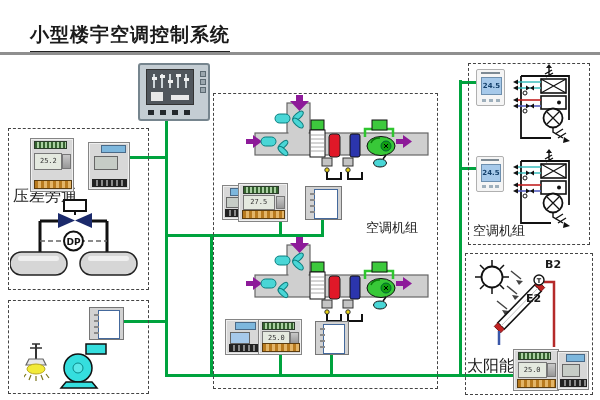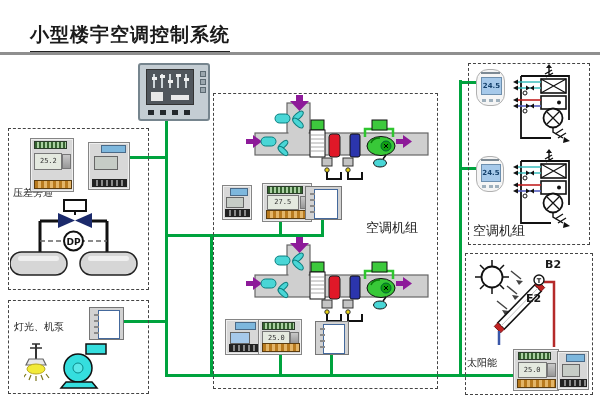--- a/index.html
+++ b/index.html
@@ -3,21 +3,21 @@
 <meta charset="utf-8">
 <style>
   html,body{margin:0;padding:0;background:#fff;}
   .canvas{position:relative;width:600px;height:395px;background:#fff;overflow:hidden;
           font-family:"DejaVu Sans","Liberation Sans",sans-serif;color:#1a1a1a;}
   .abs{position:absolute;}
   .title{left:30px;top:22px;font-size:19px;font-weight:bold;letter-spacing:1px;
          border-bottom:2px solid #222;padding-bottom:3px;}
   .divider{left:0;top:52px;width:600px;height:3px;background:#8f8f8f;}
   .dashbox{border:1.5px dashed #444;background:transparent;}
-  .lbl{font-size:10px;}
+  .lbl{font-size:16px;}
   .lbl-md{font-size:13px;}
   .gl{background:#00a33e;}
   
   .hmi{left:138px;top:63px;width:68px;height:54px;background:#c4cdd3;border:2px solid #76858e;border-radius:3px;}
   .hscr{position:absolute;left:6px;top:4px;width:46px;height:34px;background:#50565c;border:1px solid #333;}
   .slider{position:absolute;width:2px;height:14px;background:#cfd6da;top:4px;}
   .knob{position:absolute;width:5px;height:3px;background:#f0f0f0;}
   .hwin{position:absolute;background:#e8e8e8;}
   .hbtn{position:absolute;bottom:4px;width:6px;height:5px;background:#23282c;}
   .hcol{position:absolute;right:2px;width:4px;height:4px;background:#9aa6ad;border:1px solid #5c6a72;}
@@ -32,21 +32,21 @@
       background:repeating-linear-gradient(90deg,#b87a1e 0 3px,#e3b568 3px 6px);}
   .hdrblue{position:absolute;top:2px;right:3px;width:58%;height:6px;background:#7db7dd;border:1px solid #4a6a88;}
   .disp{position:absolute;left:12%;width:56%;background:#c6ccc6;border:1px solid #666;}
   .tbdark{position:absolute;bottom:2px;left:8%;width:82%;height:6px;
       background:repeating-linear-gradient(90deg,#222 0 3px,#8a8a8a 3px 5px);border:1px solid #222;}
   
   .sdev{background:#d2d2d2;border:1px solid #767676;}
   .sscr{position:absolute;right:3px;top:2px;width:62%;height:86%;background:#fff;border:1px solid #44699c;}
   .sdot{position:absolute;left:4px;width:5px;height:2px;background:#8a8a8a;}
   
-  .tstat{background:#f5f5f5;border:1px solid #b0b0b0;border-radius:12px;}
+  .tstat{background:#f5f5f5;border:1px solid #b0b0b0;border-radius:2px;}
   .ttop{position:absolute;top:2px;left:15%;width:70%;height:2px;background:#7d8a94;}
   .tscr{position:absolute;top:7px;left:15%;width:70%;height:16px;background:#a6c9ea;border:1px solid #6d8fae;
         font-size:7px;line-height:16px;text-align:center;color:#14406b;font-weight:bold;}
   .tkey{position:absolute;bottom:3px;width:4px;height:3px;background:#9fb0bc;}
   .small-bold{font-size:11px;font-weight:bold;}
 </style>
 </head>
 <body>
 
 <div class="canvas">
@@ -116,21 +116,20 @@
     <path d="M30 46 H97" stroke="#666" stroke-width="1.5" stroke-dasharray="5 3"></path>
     <circle cx="63.5" cy="46" r="9.5" fill="#fff" stroke="#111" stroke-width="2"></circle>
     <text x="63.5" y="49.5" font-size="9" font-weight="bold" text-anchor="middle" fill="#111">DP</text>
     <rect x="0" y="57" width="57" height="23" rx="11.5" fill="#d6d6d6" stroke="#222" stroke-width="1.5"></rect>
     <rect x="70" y="57" width="57" height="23" rx="11.5" fill="#d6d6d6" stroke="#222" stroke-width="1.5"></rect>
     <rect x="8" y="61" width="41" height="5" rx="2.5" fill="#efefef"></rect>
     <rect x="78" y="61" width="41" height="5" rx="2.5" fill="#efefef"></rect>
   </svg>
 
   <div class="abs dashbox" style="left:8px;top:300px;width:139px;height:92px;"></div>
-  <div class="abs lbl" style="left:14px;top:320px;">灯光、机泵</div>
   <div class="abs sdev" style="left:89px;top:307px;width:33px;height:31px;">
     <div class="sscr"></div>
     <div class="sdot" style="top:6px;"></div>
       <div class="sdot" style="top:12px;"></div>
     <div class="sdot" style="top:18px;"></div>
       <div class="sdot" style="top:24px;"></div>
   </div>
   <svg class="abs" style="left:24px;top:342px;" width="84" height="48" viewBox="0 0 84 48">
     <g>
       <path d="M12 2 V17" stroke="#333" stroke-width="2"></path>
@@ -228,21 +227,21 @@
       <circle cx="103" cy="77" r="2.2" fill="#e8d214" stroke="#333"></circle>
       <path d="M103 79 V86 H117 V79" fill="none" stroke="#111" stroke-width="2"></path>
     </g>
   </svg>
 
   <div class="abs ctrl" style="left:222px;top:185px;width:28px;height:33px;">
     <div class="hdrblue"></div>
       <div class="disp" style="top:11px;height:9px;"></div>
       <div class="tbdark"></div>
   </div>
-  <div class="abs ctrl" style="left:262px;top:183px;width:48px;height:37px;">
+  <div class="abs ctrl" style="left:238px;top:183px;width:48px;height:37px;">
     <div class="tt"></div>
     <div class="lcd" style="top:11px;height:13px;line-height:13px;">27.5</div>
     <div class="cbtn" style="top:12px;height:11px;"></div>
     <div class="tb"></div>
   </div>
   <div class="abs sdev" style="left:305px;top:186px;width:35px;height:32px;">
     <div class="sscr"></div>
     <div class="sdot" style="top:6px;"></div>
       <div class="sdot" style="top:12px;"></div>
     <div class="sdot" style="top:18px;"></div>

